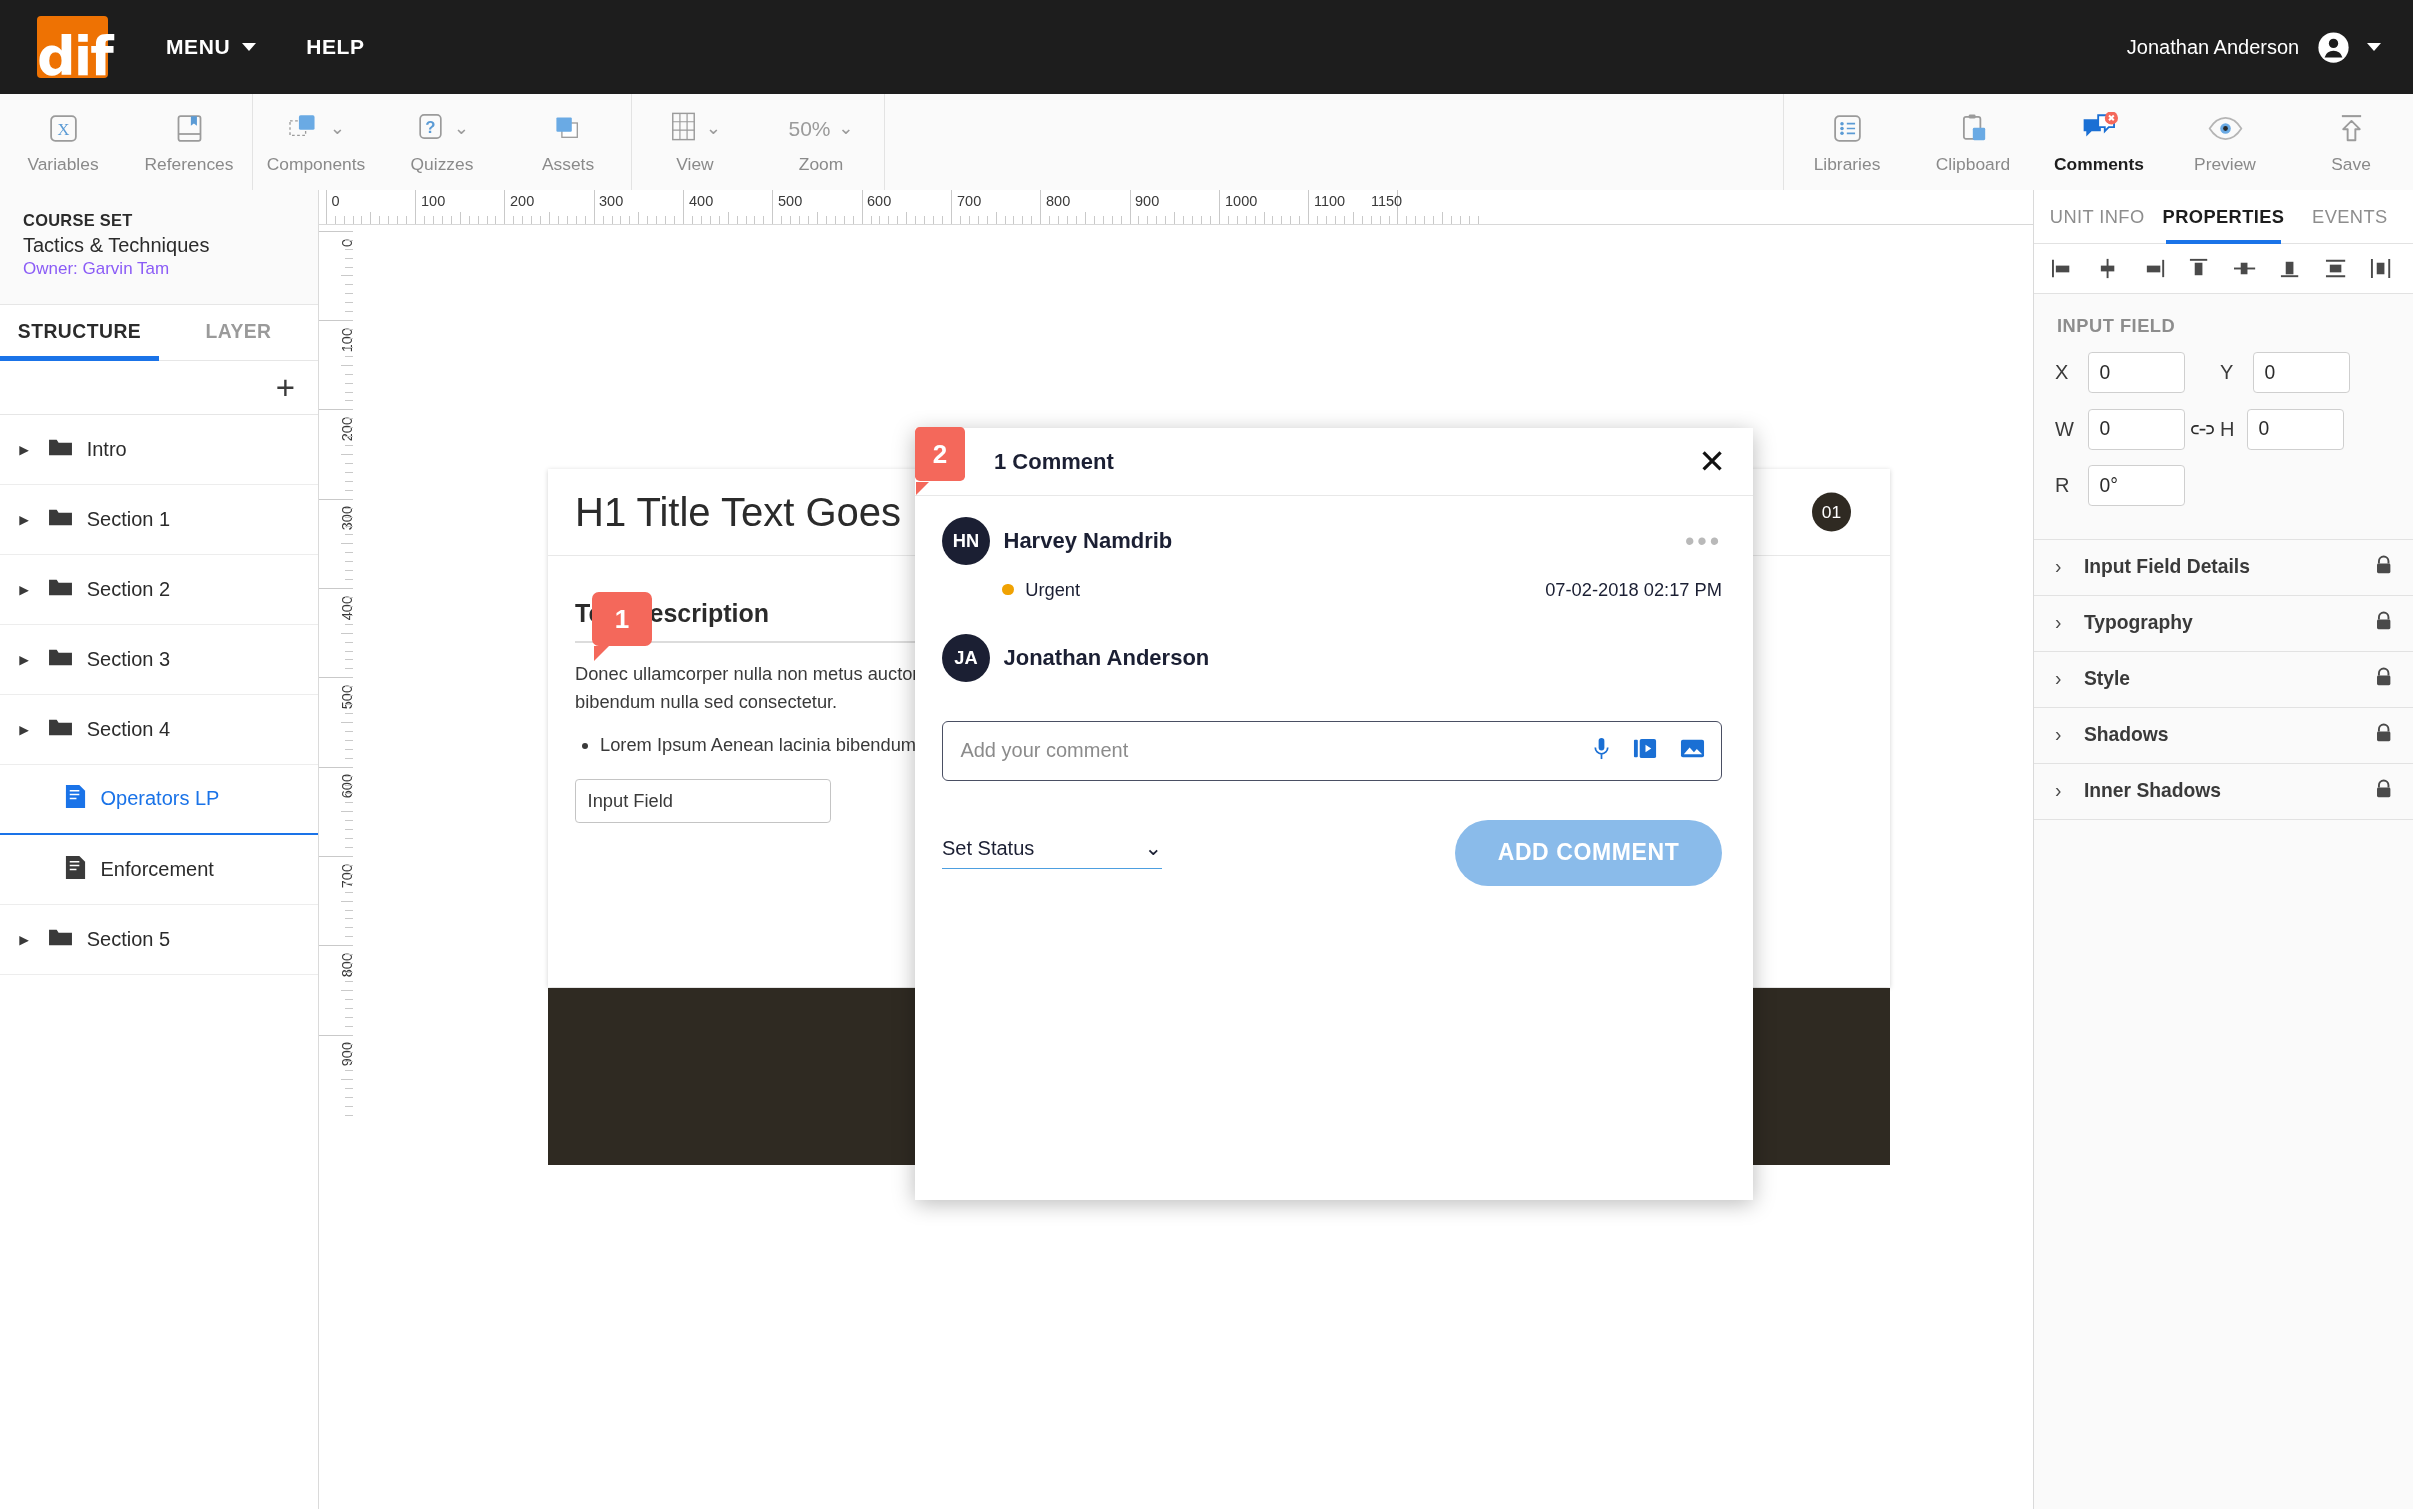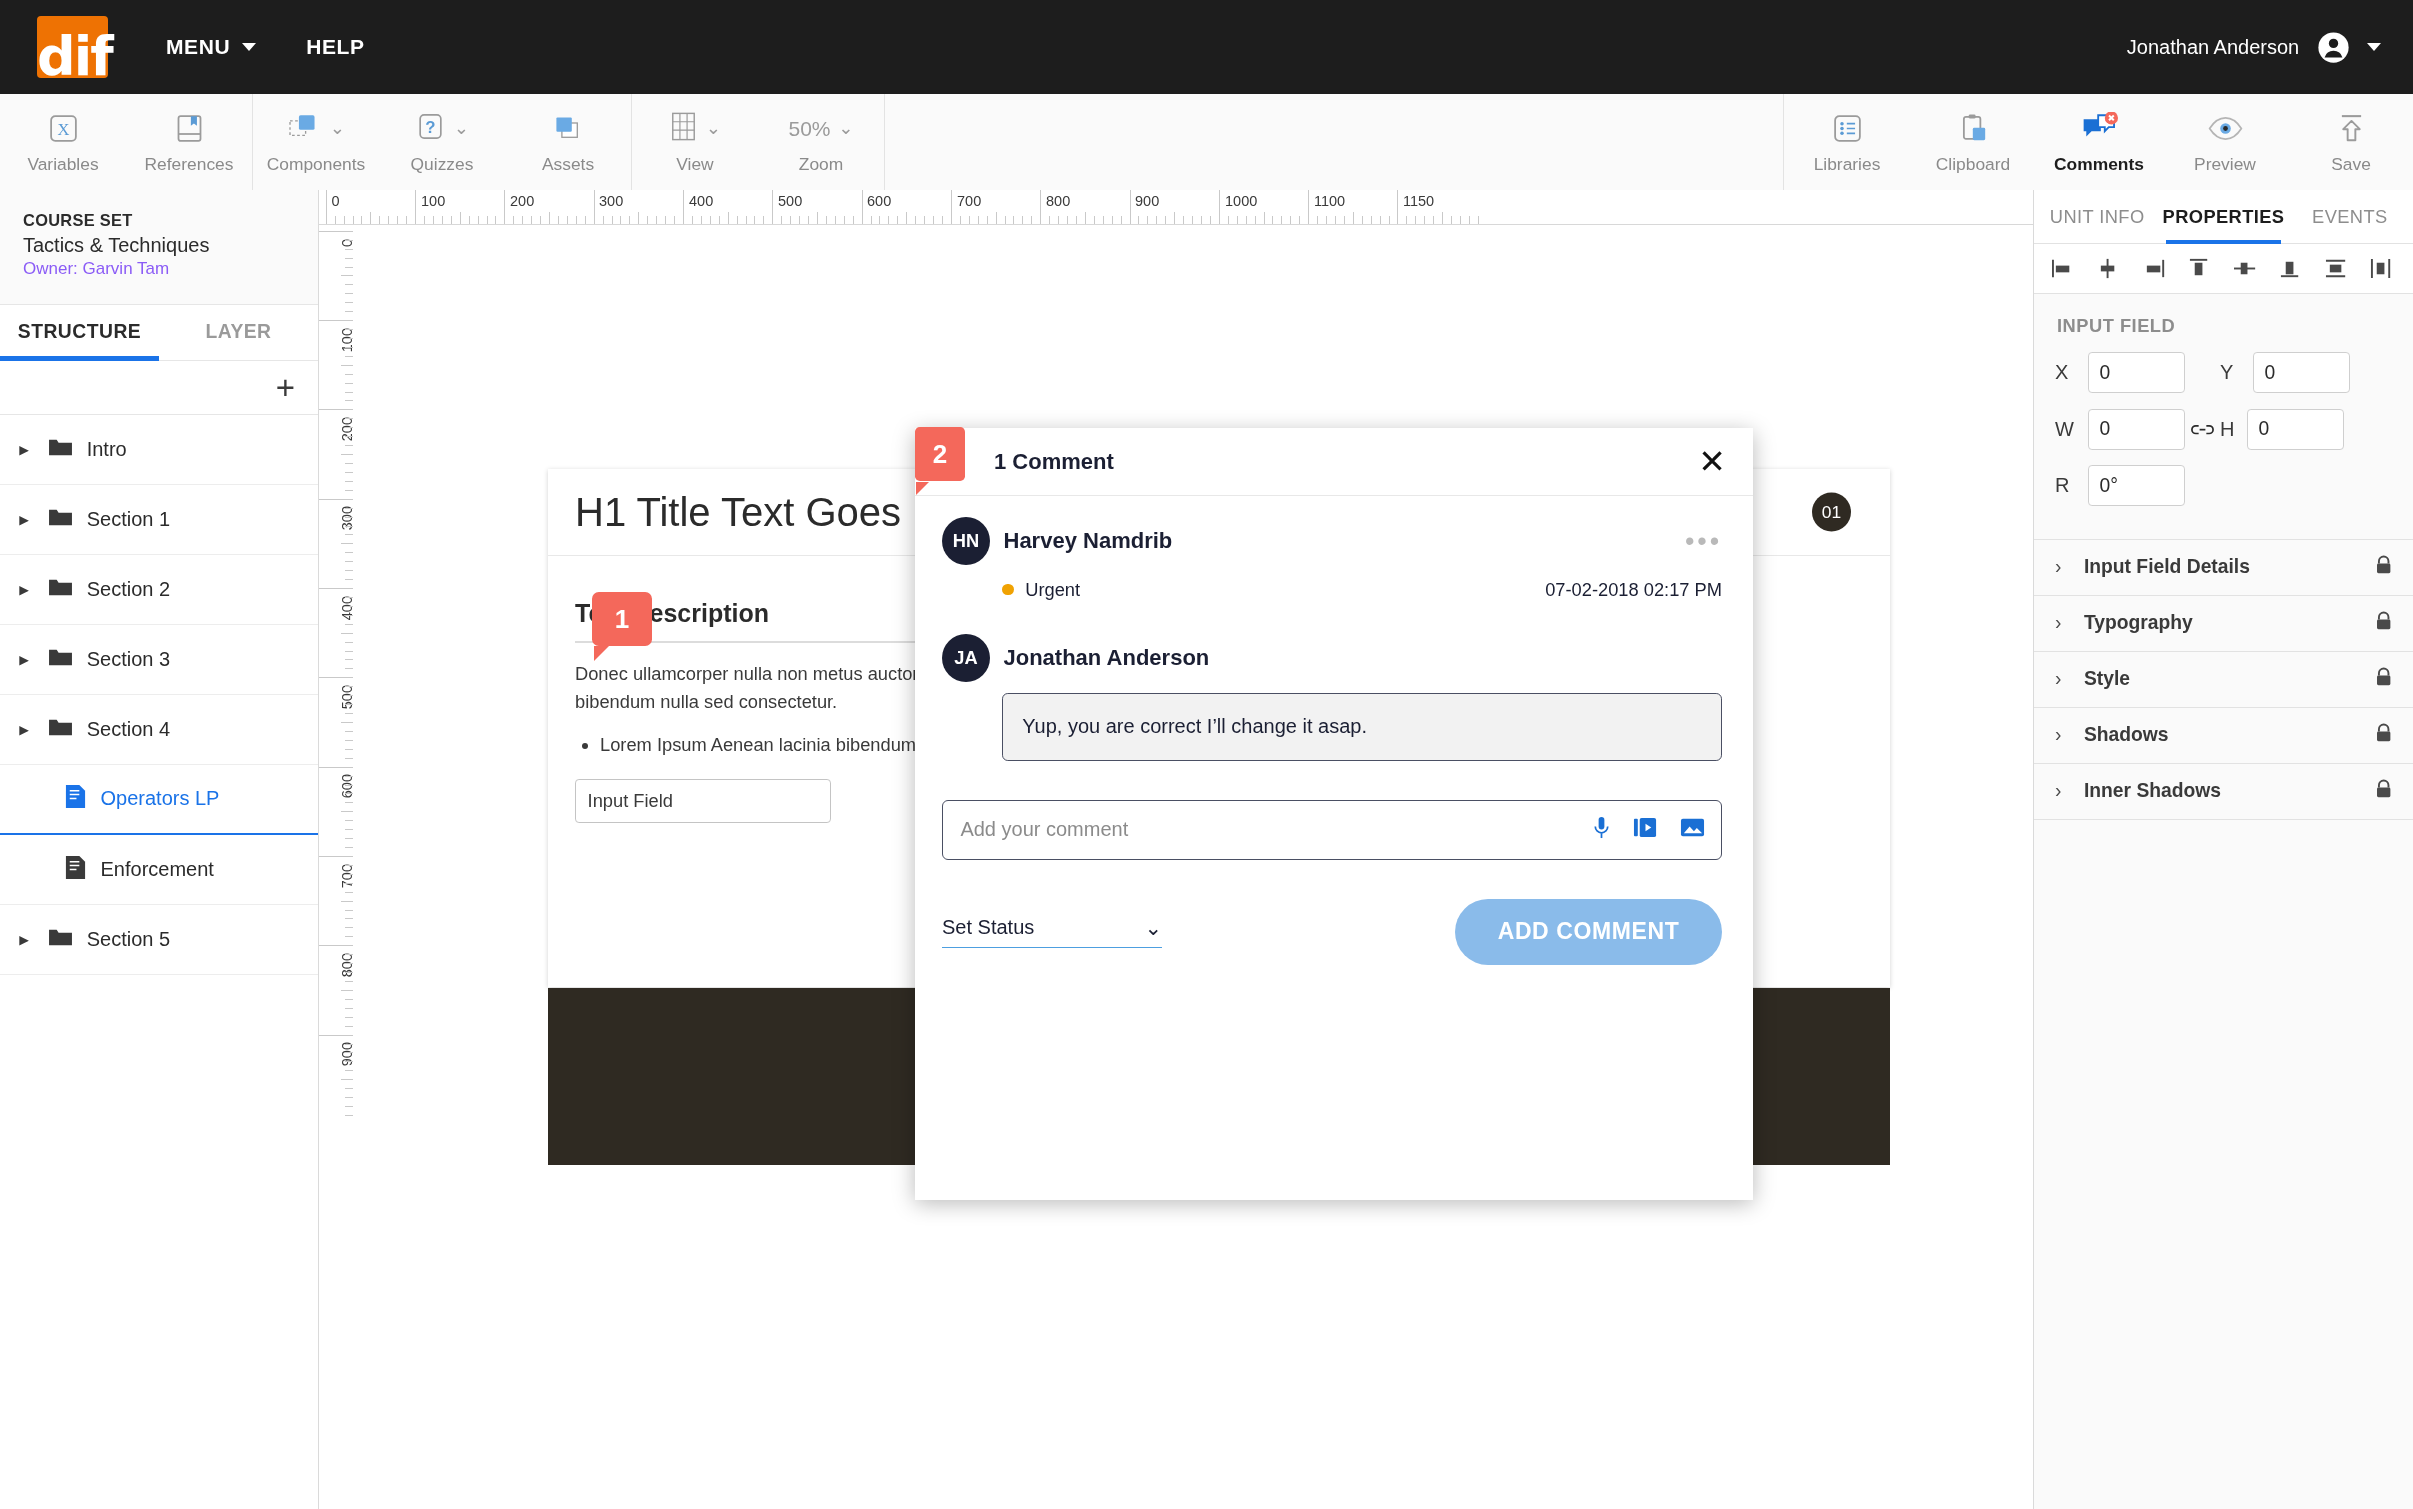--- a/index.html
+++ b/index.html
@@ -631,21 +631,21 @@
     <div class="rh-tick" style="left: 998px; height: 7.7px;"></div>
     <div class="rh-tick" style="left: 1007px; height: 7.7px;"></div>
     <div class="rh-tick" style="left: 1016px; height: 7.7px;"></div>
     <div class="rh-tick" style="left: 1025px; height: 7.7px;"></div>
     <div class="rh-tick" style="left: 1034px; height: 11.6px;"></div>
     <div class="rh-tick" style="left: 1043px; height: 7.7px;"></div>
     <div class="rh-tick" style="left: 1052px; height: 7.7px;"></div>
     <div class="rh-tick" style="left: 1061px; height: 7.7px;"></div>
     <div class="rh-tick" style="left: 1070px; height: 7.7px;"></div>
     <div class="rh-tick" style="left: 1078px; height: 35px;"></div>
-    <div class="rh-lbl" style="left: 1084px;">1150</div>
+    <div class="rh-lbl" style="left: 1052px;">1150</div>
     <div class="rh-tick" style="left: 1087px; height: 7.7px;"></div>
     <div class="rh-tick" style="left: 1096px; height: 7.7px;"></div>
     <div class="rh-tick" style="left: 1105px; height: 7.7px;"></div>
     <div class="rh-tick" style="left: 1114px; height: 7.7px;"></div>
     <div class="rh-tick" style="left: 1123px; height: 11.6px;"></div>
     <div class="rh-tick" style="left: 1132px; height: 7.7px;"></div>
     <div class="rh-tick" style="left: 1141px; height: 7.7px;"></div>
     <div class="rh-tick" style="left: 1150px; height: 7.7px;"></div>
     <div class="rh-tick" style="left: 1159px; height: 7.7px;"></div>
   </div>
@@ -951,21 +951,20 @@
         <span>Urgent</span>
         <span class="cmt-date">07-02-2018 02:17 PM</span>
       </div>
     </div>
 
     <div class="cmt-block2">
       <div class="cmt-head">
         <span class="cmt-avatar">JA</span>
         <span class="cmt-name">Jonathan Anderson</span>
       </div>
-      <div class="cmt-bubble">Yup, you are correct I’ll change it asap.</div>
     </div>
   </div>
 
   <div class="composer">
     <span class="ph">Add your comment</span>
     <span class="icons">
       <span>
         <svg width="23" height="27" viewBox="0 0 24 28">
             <rect x="9" y="3" width="6" height="13" rx="3" fill="#1a6fd4"></rect>
             <path d="M5.5 13a6.5 6.5 0 0013 0" fill="none" stroke="#1a6fd4" stroke-width="1.8"></path>

